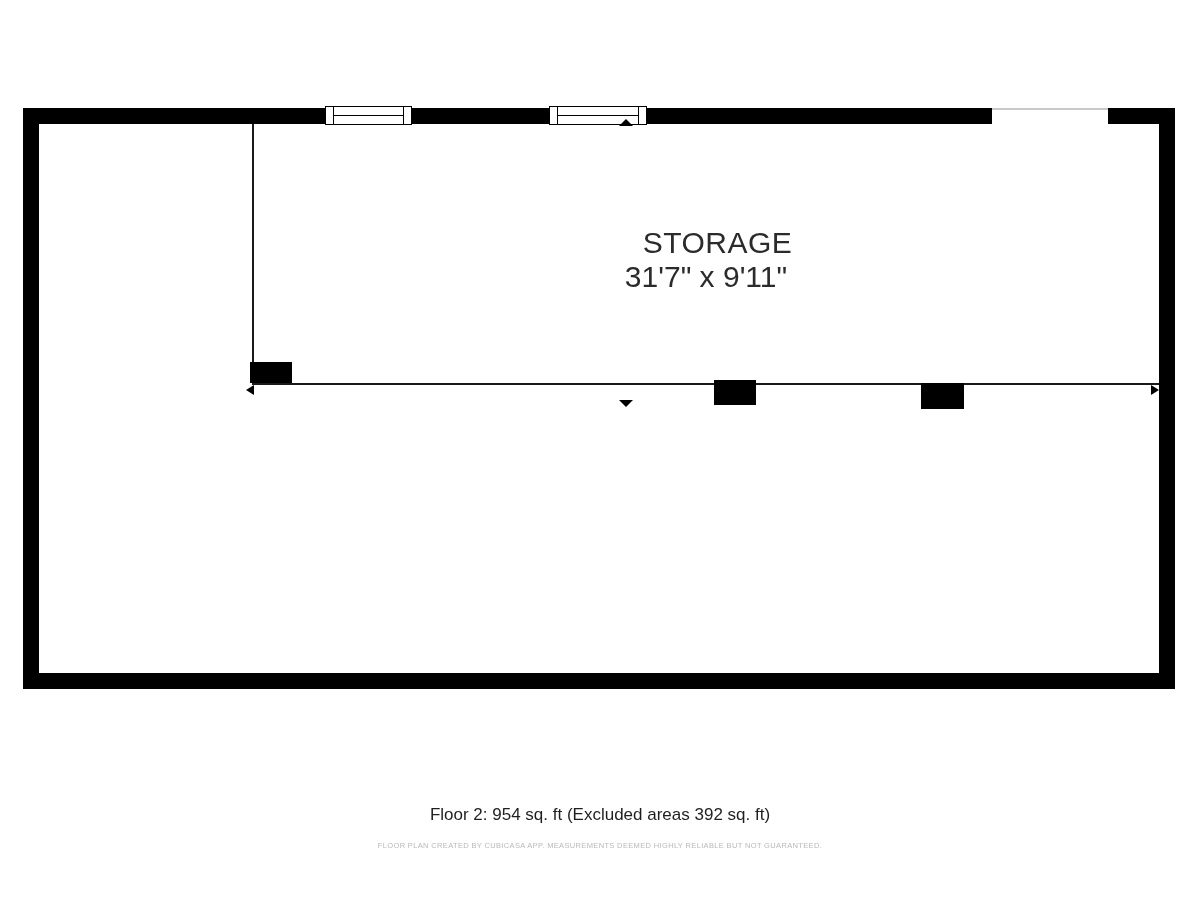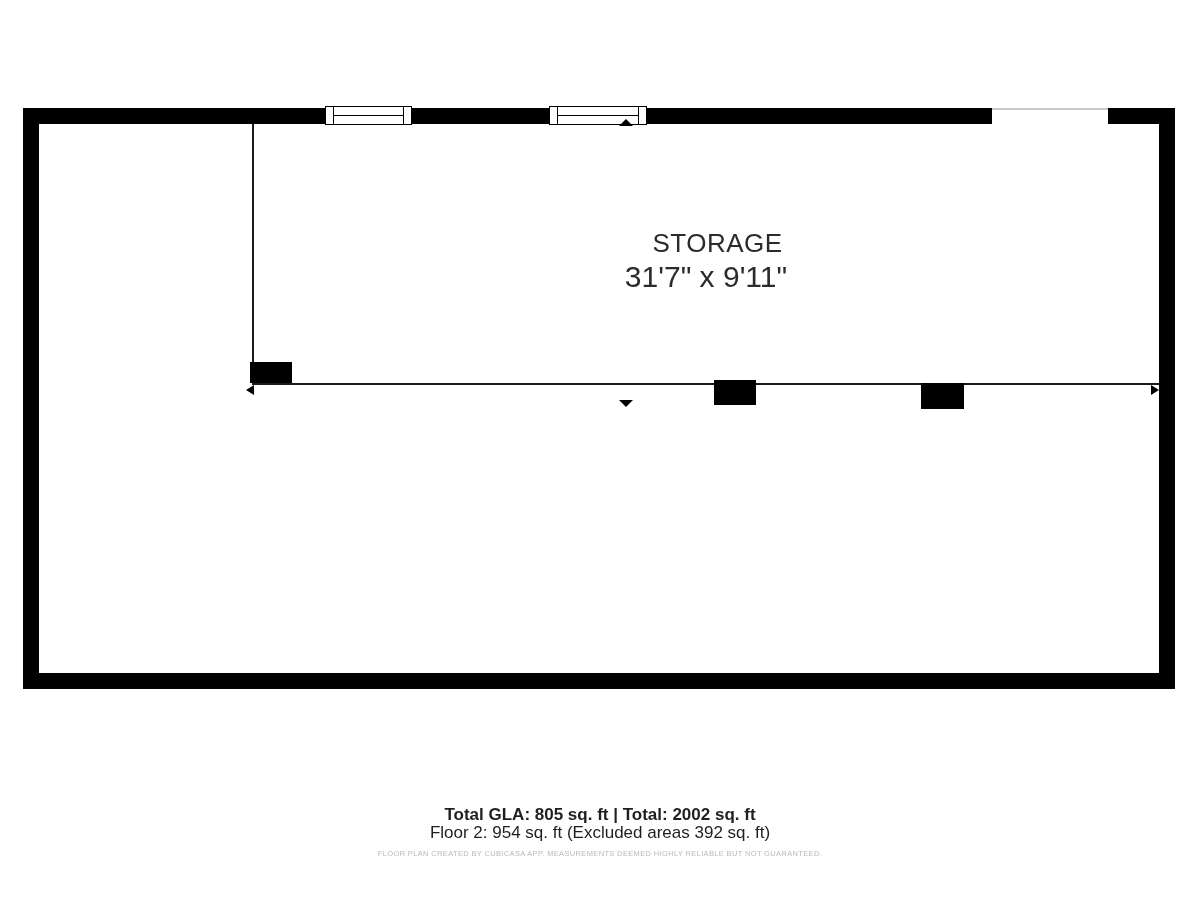--- a/index.html
+++ b/index.html
@@ -69,33 +69,33 @@
   .tri-right{ left: 1151px; top: 385px;
               border-top: 5px solid transparent; border-bottom: 5px solid transparent;
               border-left: 8px solid #000; }
 
   
   .room-label {
     left: 253px; top: 226px; width: 906px;
     text-align: center;
     color: #2b2b2b;
   }
-  .room-name { font-size: 26px; line-height: 34px; letter-spacing: 0.5px; margin-left: 23px; }
+  .room-name { font-size: 30px; line-height: 34px; letter-spacing: 0.5px; margin-left: 23px; }
   .room-dims { font-size: 30px; line-height: 34px; }
 
   
   .summary {
     left: 0; top: 806px; width: 1200px;
     text-align: center;
     color: #1f1f1f;
     font-size: 17px; line-height: 18px;
   }
   .summary .total-line { font-weight: bold; }
   .summary .disclaimer {
-    margin-top: 6px;
+    margin-top: 16px;
     font-size: 7.5px; line-height: 11px;
     letter-spacing: 0.35px;
     color: #b9b9b9;
   }
 </style>
 </head>
 <body>
 
 <div class="abs outer-wall"></div>
 
@@ -123,16 +123,15 @@
 <div class="abs tri tri-down"></div>
 <div class="abs tri tri-left"></div>
 <div class="abs tri tri-right"></div>
 
 <div class="abs room-label">
   <div class="room-name">STORAGE</div>
   <div class="room-dims">31'7" x 9'11"</div>
 </div>
 
 <div class="abs summary">
-  <div class="total-line">Total GLA: 805 sq. ft | Total: 2002 sq. ft</div>
   <div class="floor2-line">Floor 2: 954 sq. ft (Excluded areas 392 sq. ft)</div>
   <div class="disclaimer">FLOOR PLAN CREATED BY CUBICASA APP. MEASUREMENTS DEEMED HIGHLY RELIABLE BUT NOT GUARANTEED.</div>
 </div>
 
 </body></html>

